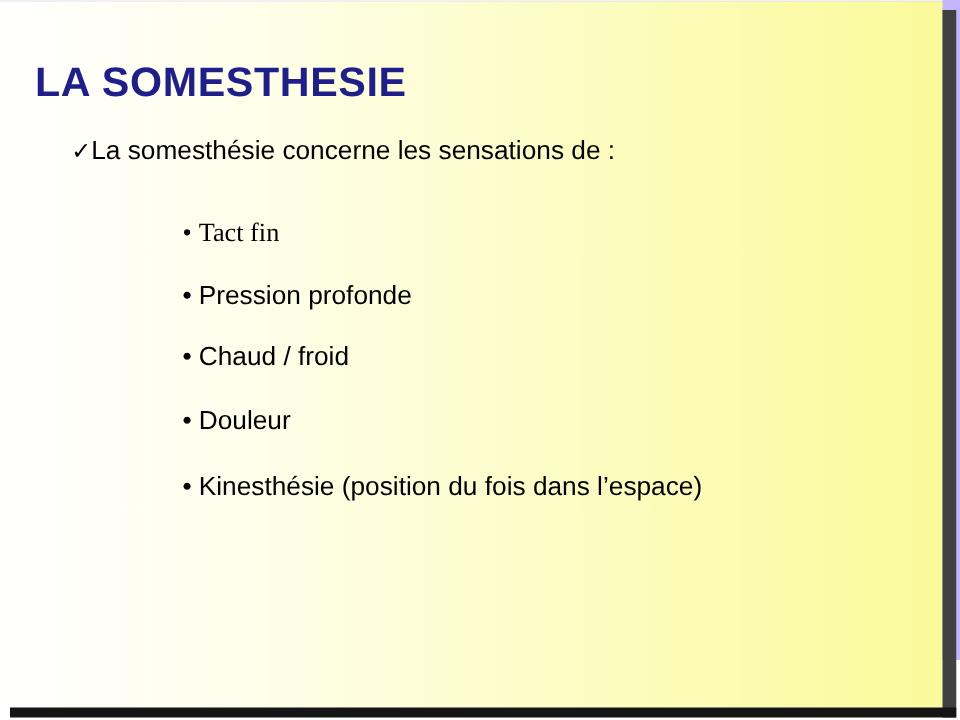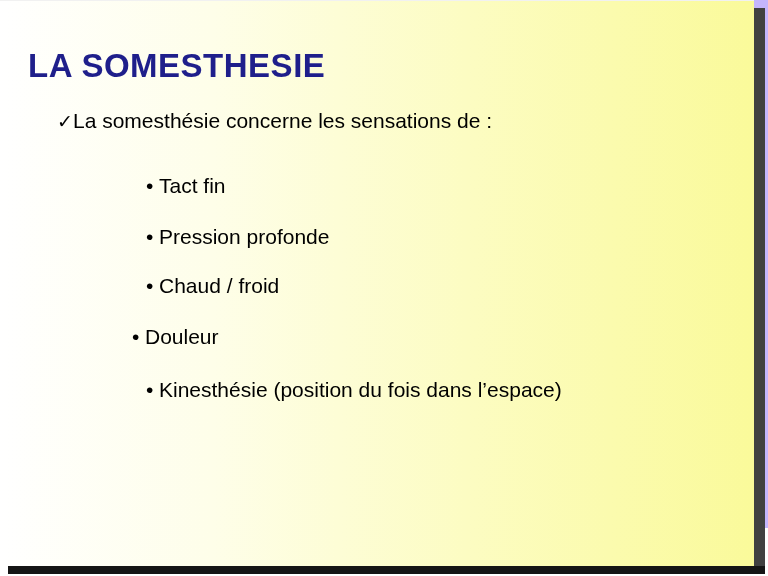--- a/index.html
+++ b/index.html
@@ -75,33 +75,33 @@
 <div class="page">
 
   <div class="slide">
 
     <h1 class="title">LA SOMESTHESIE</h1>
 
     <div class="line check-line" style="left:45px; top:108px;text-align:right;">
       <span class="marker">✓</span><span>La somesthésie concerne les sensations de :</span>
     </div>
 
-    <div class="line bullet-line" style="left:146px; top:173px;">
+    <div class="line bullet-line" style="left:146px; top:173px;font-family:Liberation Serif, serif;">
       <span class="marker">•</span><span>Tact fin</span>
     </div>
 
     <div class="line bullet-line" style="left:146px; top:273px;">
       <span class="marker">•</span><span>Chaud / froid</span>
     </div>
 
     <div class="line bullet-line" style="left:146px; top:224px;">
       <span class="marker">•</span><span>Pression profonde</span>
     </div>
 
-    <div class="line bullet-line" style="left:132px; top:324px;">
+    <div class="line bullet-line" style="left:146px; top:324px;">
       <span class="marker">•</span><span>Douleur</span>
     </div>
 
     <div class="line bullet-line" style="left:146px; top:377px;">
       <span class="marker">•</span><span>Kinesthésie (position du fois dans l’espace)</span>
     </div>
 
 
   </div>
 

